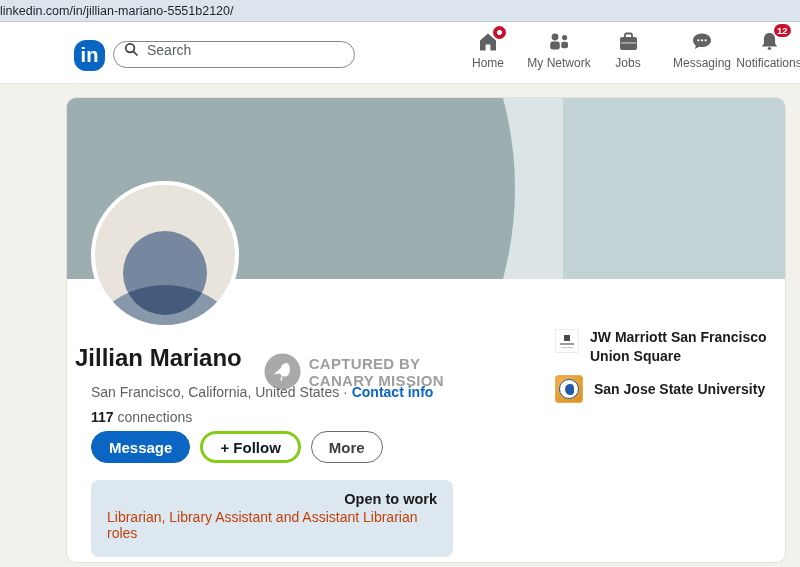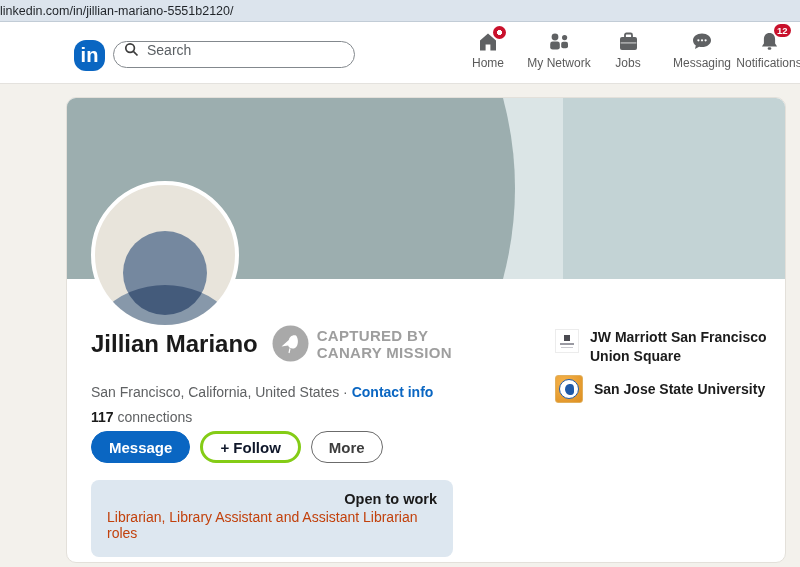--- a/index.html
+++ b/index.html
@@ -27,23 +27,23 @@
                background:#c9112c; color:#fff; font-size:9.5px; font-weight:700;
                display:flex; align-items:center; justify-content:center; padding:0 3px; }
 
   
   .card { left:66px; top:97px; width:720px; height:466px; background:#fff; border:1px solid #e3e0da;
           border-radius:10px; overflow:hidden; }
   .cover { left:0; top:0; width:720px; height:181px; }
   .avatar { left:24px; top:83px; width:148px; height:148px; border-radius:50%; background:#e8e4db;
             border:4px solid #ffffff; overflow:hidden; }
 
-  .name-row { left:24px; top:227px; display:flex; align-items:center; gap:14px; }
+  .name-row { left:8px; top:227px; display:flex; align-items:center; gap:22px; }
   .name { font-size:24px; font-weight:600; color:#1a1a1a; }
-  .wm { display:flex; align-items:center; gap:8px; }
+  .wm { display:flex; align-items:center; gap:8px;margin-top:28px; }
   .wm-text { font-size:15px; font-weight:700; color:#9e9e9e; line-height:17px; letter-spacing:.3px; }
   .headline { left:24px; top:262px; font-size:15px; color:#1a1a1a; }
   .loc-row { left:24px; top:286px; font-size:14px; color:#5f6163; }
   .loc-row .contact { color:#0a66c2; font-weight:600; cursor:pointer; }
   .conn-row { left:24px; top:311px; font-size:14px; color:#5f6163; }
   .conn-row b { color:#1a1a1a; font-weight:700; }
 
   .btn-row { left:24px; top:333px; display:flex; gap:10px; }
   .btn { height:32px; border-radius:16px; font-size:15px; font-weight:600; padding:0 17px;
          display:flex; align-items:center; justify-content:center; cursor:pointer; background:#fff; }

